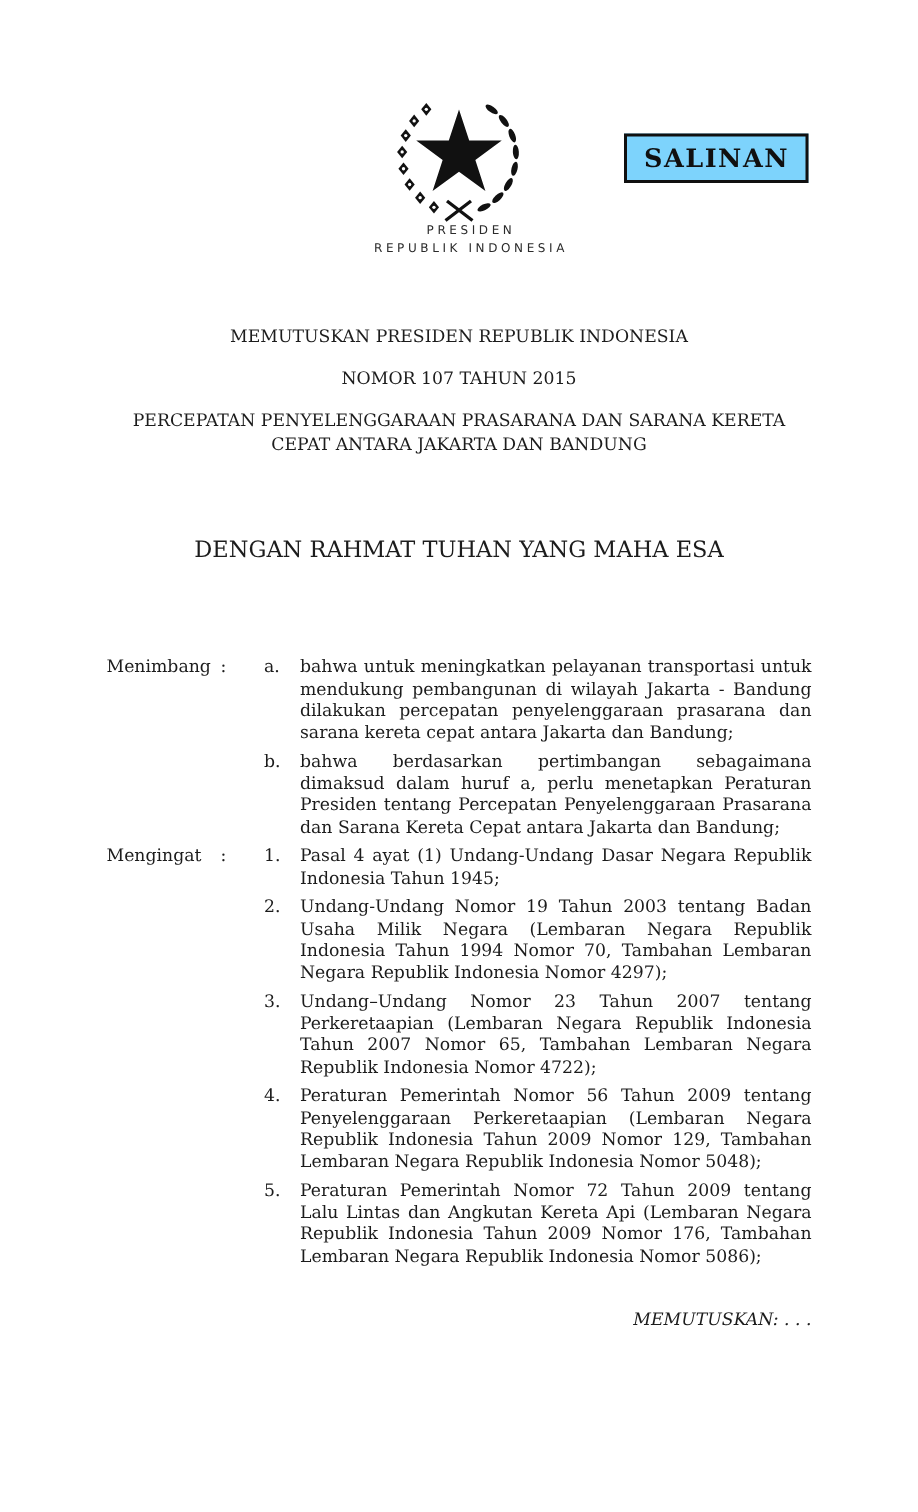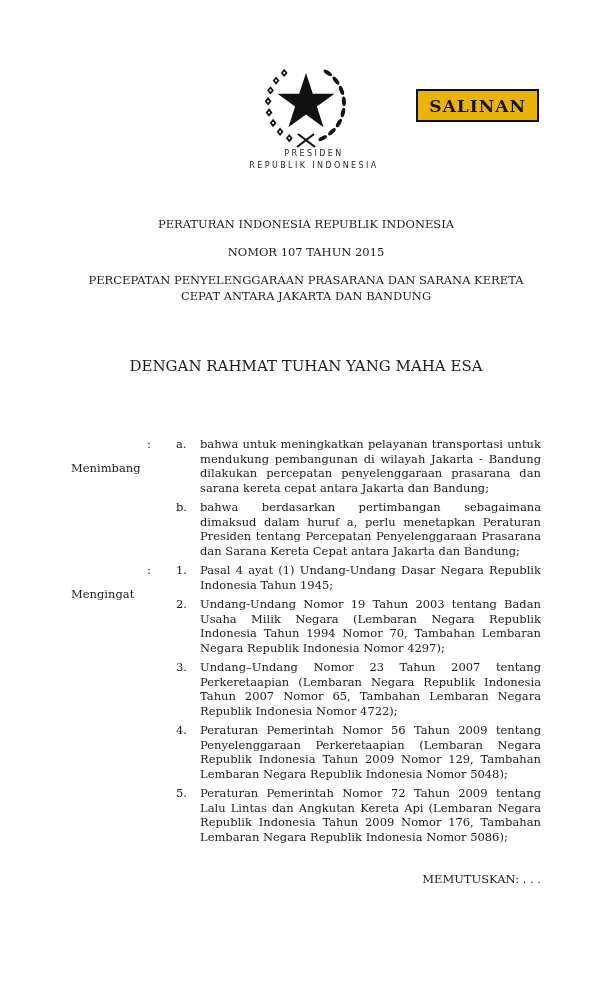--- a/index.html
+++ b/index.html
@@ -41,21 +41,21 @@
   .stamp {
     position: absolute;
     top: 89px;
     right: 73px;
     border: 2px solid #101010;
     padding: 5px 11px 4px 11px;
     font-weight: bold;
     font-size: 17px;
     letter-spacing: 1px;
     color: #101010;
-    background: #eab308;
+    background: #7dd3fc;
   }
 
   
   .title-block {
     position: absolute;
     top: 217px;
     left: 71px;
     width: 470px;
     text-align: center;
     font-size: 11.5px;
@@ -91,31 +91,32 @@
     top: 437px;
     left: 71px;
     width: 470px;
     font-size: 11.5px;
     line-height: 14.5px;
   }
   .clause {
     display: grid;
     grid-template-columns: 76px 29px 1fr;
   }
-  .clause-label { grid-column: 1; margin-top: 24px; }
+  .clause-label { grid-column: 1; }
   .clause-colon { grid-column: 2; }
   .clause-items { grid-column: 3; }
   .item { display: flex; margin-bottom: 5px; }
   .item-marker { flex: none; width: 24px; }
   .item-text { flex: 1; text-align: justify; }
 
   .decision-line {
     margin-top: 23px;
     text-align: right;
     font-size: 11.5px;
+    font-style: italic;
   }
 </style>
 </head>
 <body>
 
 <div class="page">
 
   <div class="emblem">
     <svg viewBox="0 0 104 90" xmlns="http://www.w3.org/2000/svg" fill="#111111">
 
@@ -186,21 +187,21 @@
       <path d="M44,75 L61,88 M60,75 L43,88" stroke="#111111" stroke-width="2.2" fill="none"></path>
     </svg>
   </div>
 
   <div class="emblem-caption">PRESIDEN
 REPUBLIK INDONESIA</div>
 
   <div class="stamp">SALINAN</div>
 
   <div class="title-block">
-    <div class="title-line">PERATURAN INDONESIA REPUBLIK INDONESIA</div>
+    <div class="title-line">MEMUTUSKAN PRESIDEN REPUBLIK INDONESIA</div>
     <div class="title-line">NOMOR 107 TAHUN 2015</div>
     <div class="title-subject">PERCEPATAN PENYELENGGARAAN PRASARANA DAN SARANA KERETA CEPAT ANTARA JAKARTA DAN BANDUNG</div>
   </div>
 
   <div class="invocation">DENGAN RAHMAT TUHAN YANG MAHA ESA</div>
 
   <div class="body">
 
     <div class="clause">
       <div class="clause-label">Menimbang</div>

